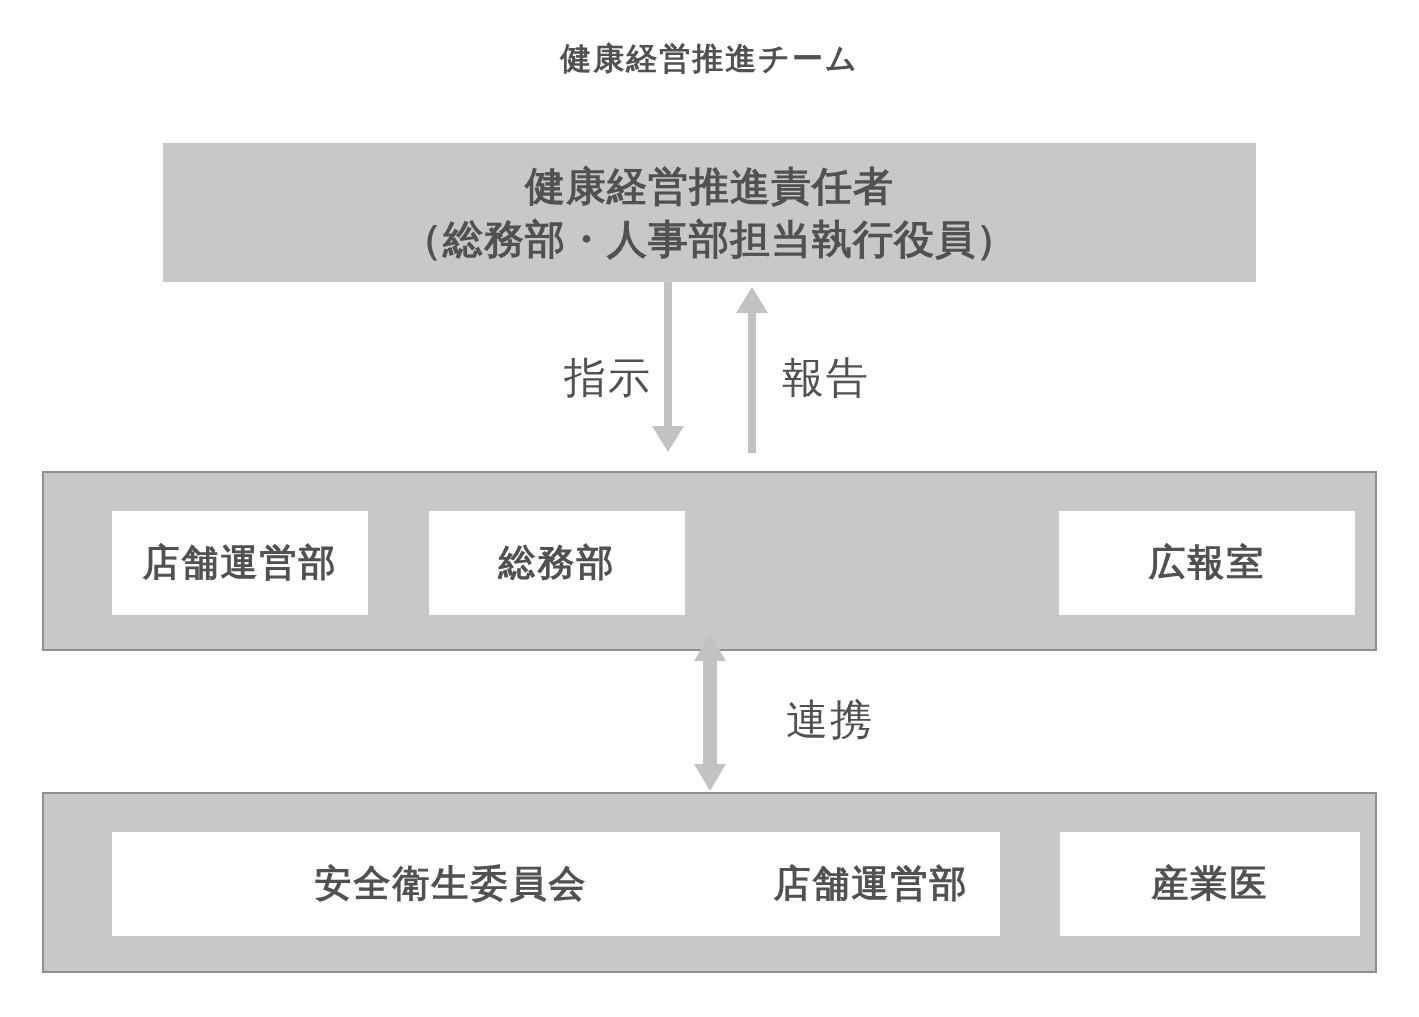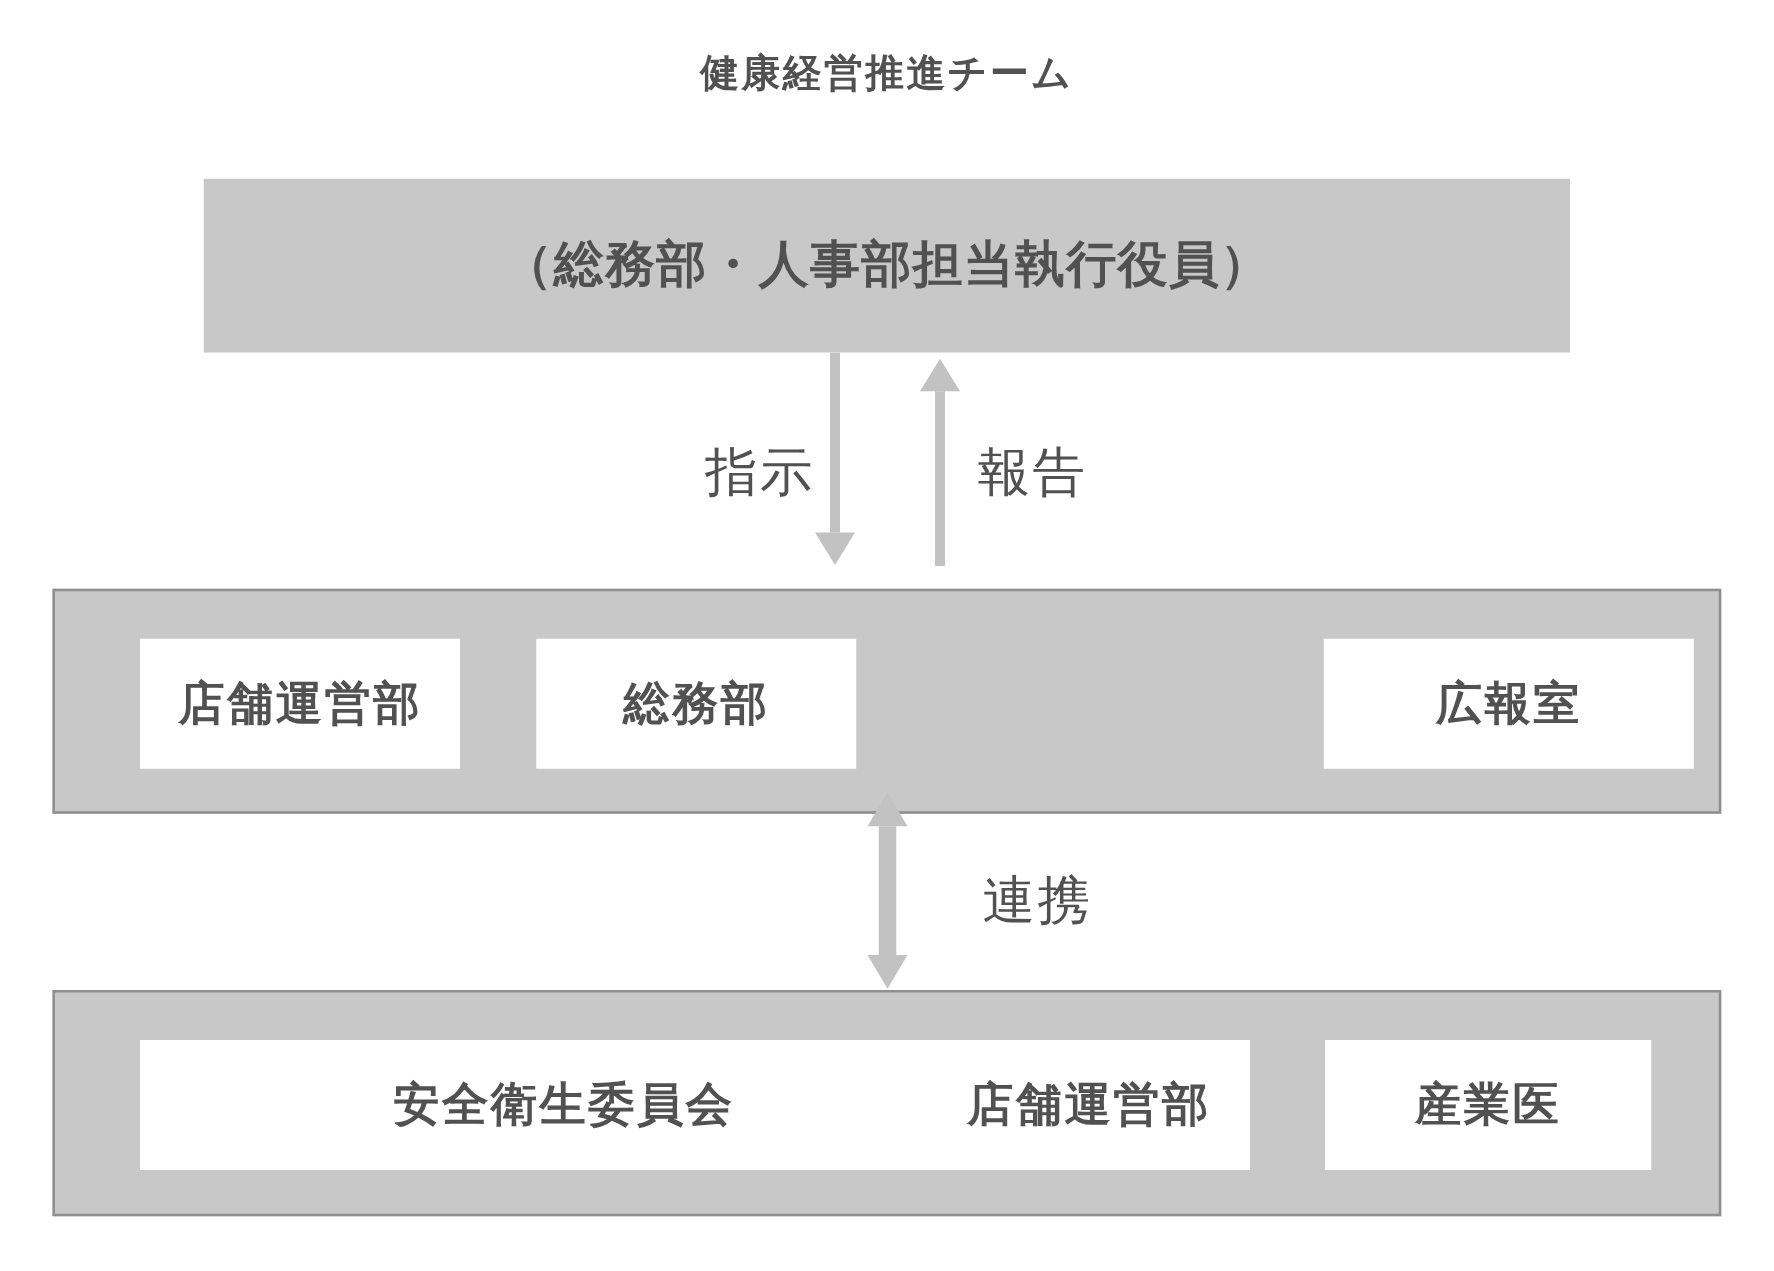--- a/index.html
+++ b/index.html
@@ -87,28 +87,29 @@
     white-space: nowrap;
   }
   
   .m-box-0 { left: 68px;   width: 256px; }
   .m-box-1 { left: 385px;  width: 256px; }
   .m-box-2 { left: 698px;  width: 258px; }
   .m-box-3 { left: 1015px; width: 296px; }
   
   .b-box-0 { left: 68px;   width: 678px; }
   .b-box-1 { left: 698px;  width: 258px; }
-  .b-box-2 { left: 1016px; width: 261px; }
+  .b-box-2 { left: 1016px; width: 300px; }
 </style>
 </head>
 <body>
 
 <div class="abs title">健康経営推進チーム</div>
 
 <div class="abs leader-box">
+  <div>健康経営推進責任者</div>
   <div>（総務部・人事部担当執行役員）</div>
 </div>
 
 <svg class="abs arrow arrow-down" width="32" height="170" viewBox="0 0 32 170">
   <rect x="12" y="0" width="8" height="144" fill="currentColor"></rect>
   <polygon points="0,144 32,144 16,170" fill="currentColor"></polygon>
 </svg>
 <div class="abs flow-label label-instruction">指示</div>
 
 <svg class="abs arrow arrow-up" width="32" height="166" viewBox="0 0 32 166">

